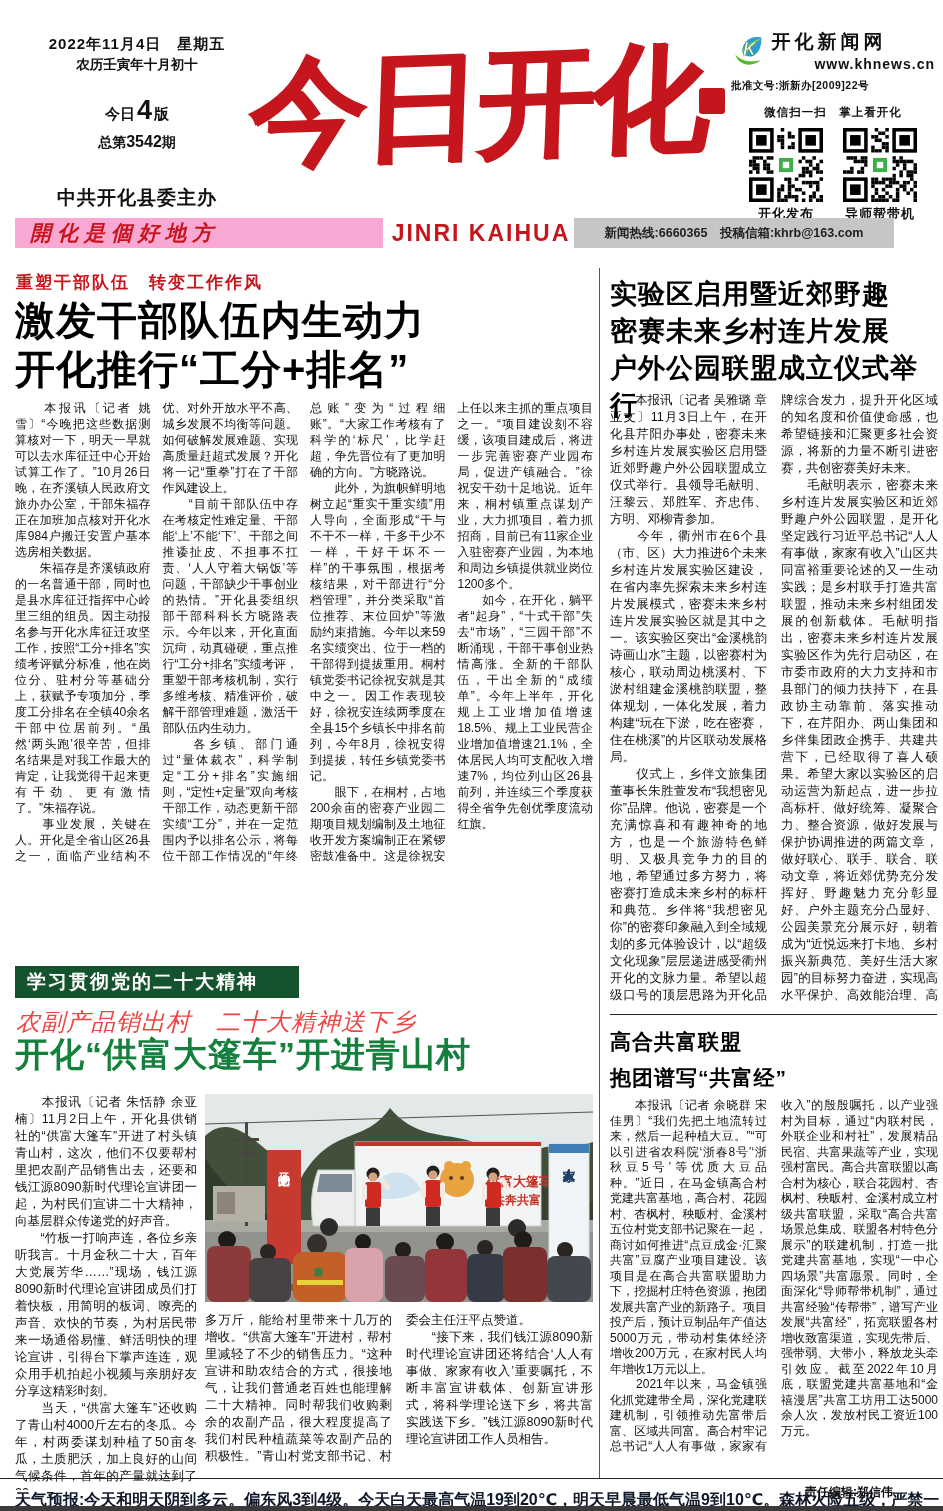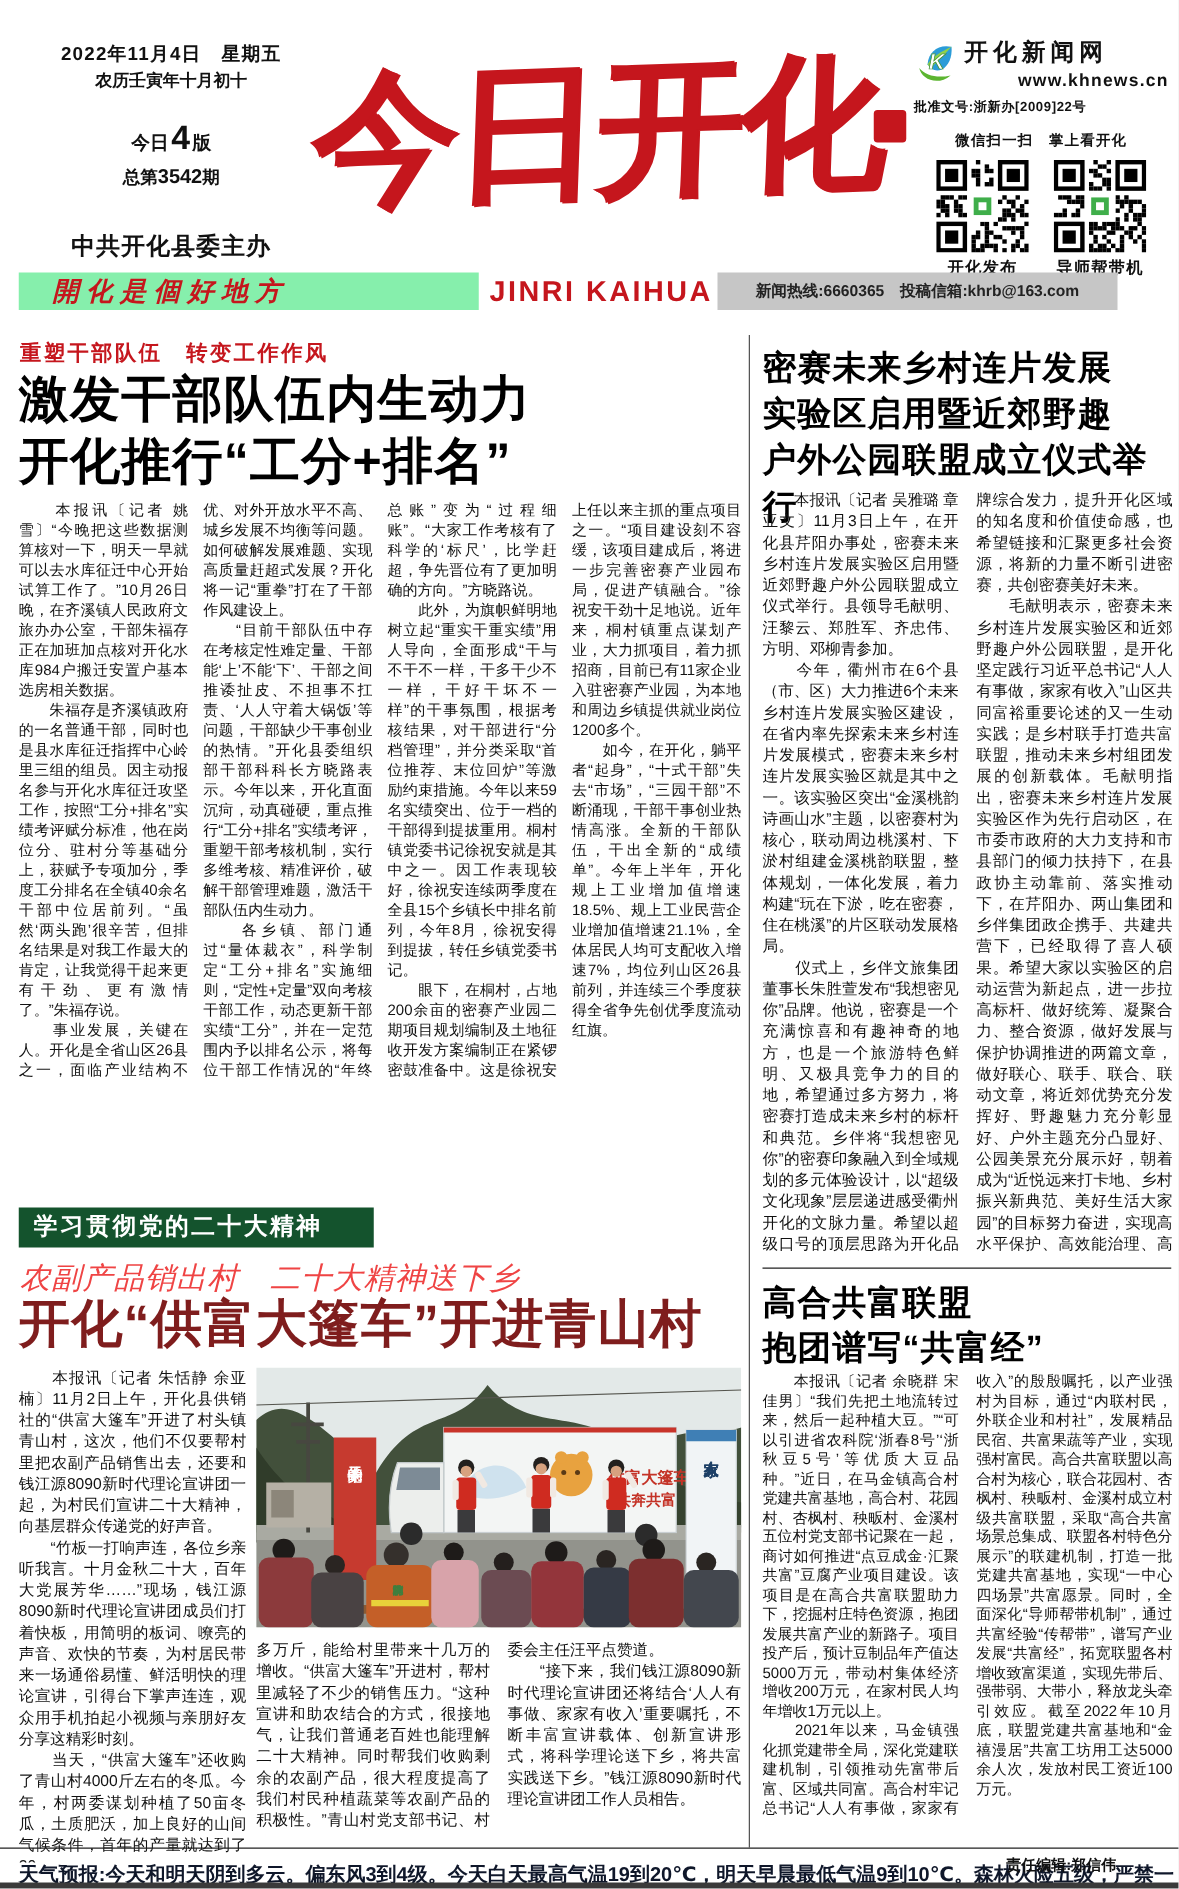--- a/index.html
+++ b/index.html
@@ -24,52 +24,52 @@
   .logo-row{display:flex;align-items:center;gap:5px;}
   .logo-texts .l1{font-size:19px;font-weight:900;letter-spacing:4px;}
   .logo-texts .l2{font-size:14px;font-weight:800;letter-spacing:1px;margin-top:1px;margin-left:43px;}
   .license{font-size:10.5px;font-weight:800;margin-top:7px;letter-spacing:.5px;}
   .wechat{font-size:11.5px;font-weight:800;margin-top:12px;text-align:center;letter-spacing:1px;}
   .qr-row{display:flex;justify-content:center;gap:20px;margin-top:8px;}
   .qr-box{width:74px;text-align:center;}
   .qr-box svg{width:74px;height:74px;display:block;}
   .qr-label{font-size:13px;font-weight:800;margin-top:3px;letter-spacing:1px;}
   
-  .slogan-bar{left:15px;top:218px;width:368px;height:30px;background:#86efac;display:flex;align-items:center;padding-left:27px;box-sizing:border-box;
+  .slogan-bar{left:15px;top:218px;width:368px;height:30px;background:#f9a8d4;display:flex;align-items:center;padding-left:15px;box-sizing:border-box;
     color:#c5161d;font-size:21px;font-weight:900;font-style:italic;letter-spacing:6px;}
   .pinyin{left:388px;top:218px;width:186px;height:30px;display:flex;align-items:center;justify-content:center;
     color:#c5161d;font-size:23px;font-weight:900;letter-spacing:2px;}
   .hotline-bar{left:574px;top:218px;width:320px;height:30px;background:#c6c6c6;display:flex;align-items:center;justify-content:center;
     font-size:12.5px;font-weight:700;color:#222;}
   
   .vrule{left:599px;top:268px;width:1px;height:1210px;background:#555;}
   .rule-bd{left:610px;top:1014px;width:327px;height:1px;background:#222;}
   .footer-rule{left:0;top:1478px;width:943px;height:1px;background:#222;}
   .bottom-bar{left:0;top:1506px;width:943px;height:5px;background:#3a3a3a;}
   
   .kicker-a{left:16px;top:271px;font-size:17px;font-weight:700;color:#c5161d;letter-spacing:2px;}
   .headline-a{left:15px;top:296px;width:578px;font-size:40px;font-weight:900;line-height:49px;letter-spacing:1px;color:#000;}
   .body-a{left:15px;top:400px;width:578px;height:562px;column-count:4;column-gap:12px;
     font-size:12px;line-height:16px;text-align:justify;white-space:pre-line;overflow:hidden;}
   
   .banner-c{left:15px;top:966px;width:284px;height:32px;background:#14532d;color:#fff;
     font-size:19px;font-weight:900;line-height:32px;padding-left:12px;letter-spacing:2px;box-sizing:border-box;}
   .kicker-c{left:16px;top:1006px;font-size:24px;font-weight:500;letter-spacing:1px;color:#ef4444;font-style:italic;}
-  .headline-c{left:15px;top:1032px;font-size:41px;font-weight:900;letter-spacing:1px;color:#7f1d1d;}
+  .headline-c{left:15px;top:1032px;font-size:34px;font-weight:900;letter-spacing:1px;color:#15803d;}
   .article-c{left:15px;top:1090px;width:578px;height:402px;}
   .c-left{position:absolute;left:0;top:4px;width:182px;height:396px;font-size:12.5px;line-height:17px;
     text-align:justify;white-space:pre-line;overflow:hidden;}
   .c-photo{position:absolute;left:190px;top:4px;width:388px;height:208px;}
   .c-bottom{position:absolute;left:190px;top:222px;width:388px;height:176px;column-count:2;column-gap:14px;
     font-size:12.5px;line-height:17px;text-align:justify;white-space:pre-line;overflow:hidden;}
   
   .headline-b{left:610px;top:276px;width:330px;font-size:27px;font-weight:900;line-height:37px;letter-spacing:1px;color:#000;}
   .body-b{left:610px;top:392px;width:328px;height:617px;column-count:2;column-gap:14px;
     font-size:12.5px;line-height:17px;text-align:justify;white-space:pre-line;overflow:hidden;}
-  .headline-d{left:610px;top:1024px;width:330px;font-size:27px;font-weight:900;line-height:36px;letter-spacing:1px;color:#000;}
+  .headline-d{left:610px;top:1024px;width:330px;font-size:21px;font-weight:900;line-height:36px;letter-spacing:1px;color:#000;}
   .body-d{left:610px;top:1098px;width:328px;height:378px;column-count:2;column-gap:14px;
     font-size:12px;line-height:15.5px;text-align:justify;white-space:pre-line;overflow:hidden;}
   
   .weather{left:15px;top:1490px;font-size:16px;font-weight:600;color:#0f172a;}
   .editor{left:805px;top:1484px;font-size:12px;font-weight:600;color:#111;}
 </style>
 </head>
 <body>
 
 <div id="page">
@@ -464,22 +464,22 @@
         <circle cx="360" cy="156" r="8" fill="#2a2522"></circle>
           <rect x="342" y="162" width="44" height="46" rx="8" fill="#43474e"></rect>
       </g>
     </svg>
 
     <div class="c-bottom">多万斤，能给村里带来十几万的增收。“供富大篷车”开进村，帮村里减轻了不少的销售压力。“这种宣讲和助农结合的方式，很接地气，让我们普通老百姓也能理解二十大精神。同时帮我们收购剩余的农副产品，很大程度提高了我们村民种植蔬菜等农副产品的积极性。”青山村党支部书记、村委会主任汪平点赞道。
 　　“接下来，我们钱江源8090新时代理论宣讲团还将结合‘人人有事做、家家有收入’重要嘱托，不断丰富宣讲载体、创新宣讲形式，将科学理论送下乡，将共富实践送下乡。”钱江源8090新时代理论宣讲团工作人员相告。</div>
   </div>
 
   <div class="abs headline-b">
+    <div>实验区启用暨近郊野趣</div>
     <div>密赛未来乡村连片发展</div>
-    <div>实验区启用暨近郊野趣</div>
     <div>户外公园联盟成立仪式举行</div>
   </div>
   <div class="abs body-b">　　本报讯〔记者 吴雅璐 章亚文〕11月3日上午，在开化县芹阳办事处，密赛未来乡村连片发展实验区启用暨近郊野趣户外公园联盟成立仪式举行。县领导毛献明、汪黎云、郑胜军、齐忠伟、方明、邓柳青参加。
 　　今年，衢州市在6个县（市、区）大力推进6个未来乡村连片发展实验区建设，在省内率先探索未来乡村连片发展模式，密赛未来乡村连片发展实验区就是其中之一。该实验区突出“金溪桃韵 诗画山水”主题，以密赛村为核心，联动周边桃溪村、下淤村组建金溪桃韵联盟，整体规划，一体化发展，着力构建“玩在下淤，吃在密赛，住在桃溪”的片区联动发展格局。
 　　仪式上，乡伴文旅集团董事长朱胜萱发布“我想密见你”品牌。他说，密赛是一个充满惊喜和有趣神奇的地方，也是一个旅游特色鲜明、又极具竞争力的目的地，希望通过多方努力，将密赛打造成未来乡村的标杆和典范。乡伴将“我想密见你”的密赛印象融入到全域规划的多元体验设计，以“超级文化现象”层层递进感受衢州开化的文脉力量。希望以超级口号的顶层思路为开化品牌综合发力，提升开化区域的知名度和价值使命感，也希望链接和汇聚更多社会资源，将新的力量不断引进密赛，共创密赛美好未来。
 　　毛献明表示，密赛未来乡村连片发展实验区和近郊野趣户外公园联盟，是开化坚定践行习近平总书记“人人有事做，家家有收入”山区共同富裕重要论述的又一生动实践；是乡村联手打造共富联盟，推动未来乡村组团发展的创新载体。毛献明指出，密赛未来乡村连片发展实验区作为先行启动区，在市委市政府的大力支持和市县部门的倾力扶持下，在县政协主动靠前、落实推动下，在芹阳办、两山集团和乡伴集团政企携手、共建共营下，已经取得了喜人硕果。希望大家以实验区的启动运营为新起点，进一步拉高标杆、做好统筹、凝聚合力、整合资源，做好发展与保护协调推进的两篇文章，做好联心、联手、联合、联动文章，将近郊优势充分发挥好、野趣魅力充分彰显好、户外主题充分凸显好、公园美景充分展示好，朝着成为“近悦远来打卡地、乡村振兴新典范、美好生活大家园”的目标努力奋进，实现高水平保护、高效能治理、高质量发展。
 　　仪式上，近郊野趣户外公园联盟进行签约。</div>
 
   <div class="abs headline-d">
     <div>高合共富联盟</div>

